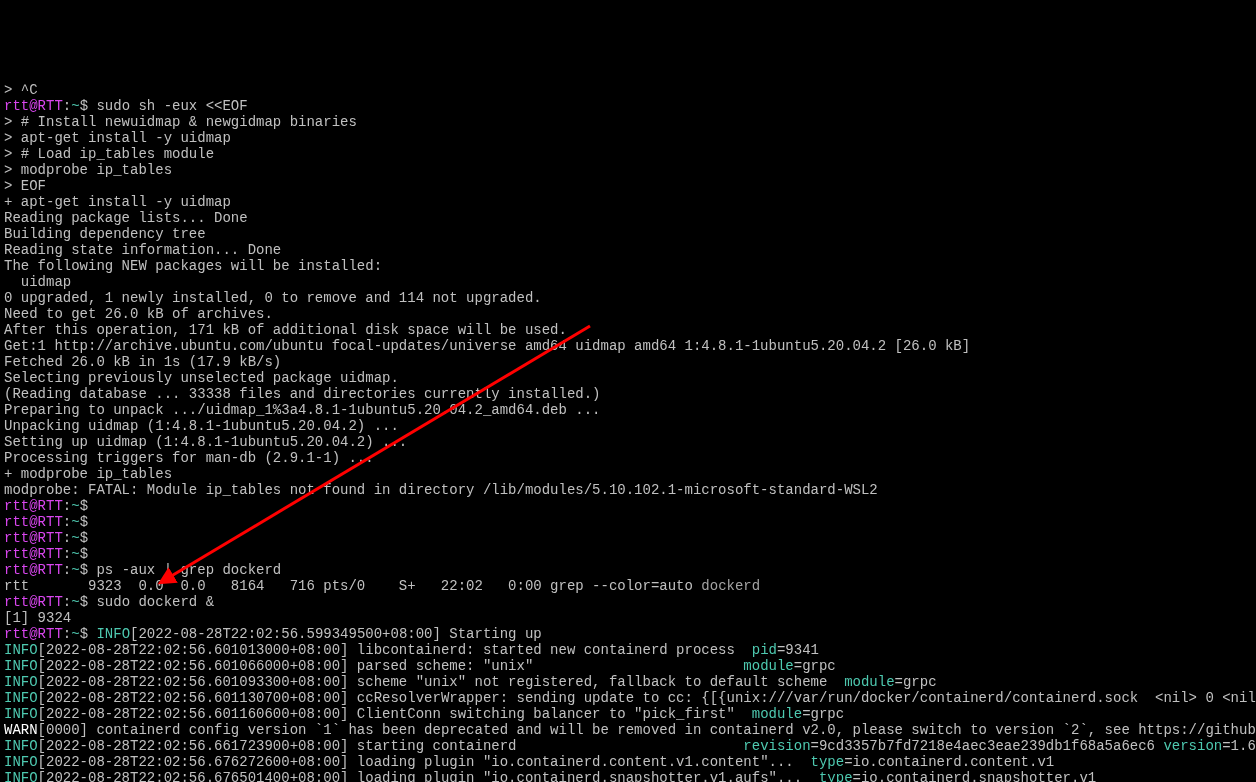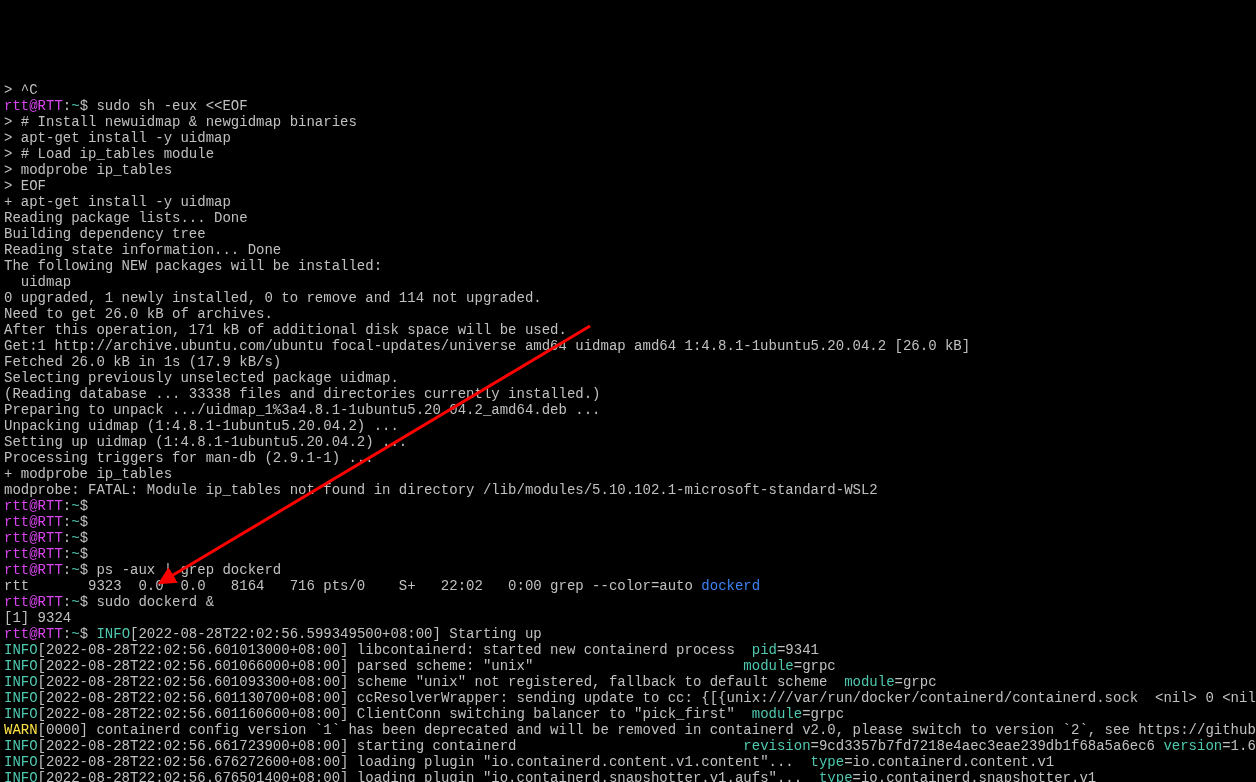--- a/index.html
+++ b/index.html
@@ -1,21 +1,21 @@
 <!DOCTYPE html>
 <html><head>
 <meta charset="utf-8">
 <style>
   html,body{margin:0;padding:0;background:#000;width:1256px;height:782px;overflow:hidden}
   body{font-family:"Courier New",Consolas,monospace;font-size:14px;line-height:16px;color:#c0c0c0;white-space:pre}
   .term{padding:2px 4px;position:relative}
   .g{color:#d946ef}
   .c{color:#4ec9b0}
-  .y{color:#fde047}
-  .r{color:#3b82f6}
+  .y{color:#ffffff}
+  .r{color:#a3a3a3}
   .w{color:#c0c0c0}
   .arrow{position:absolute;pointer-events:none}
 </style>
 </head>
 <body>
 
 
 <div class="term">
   <div id="output"><div><span class="w">&gt; ^C</span></div><div><span class="g">rtt@RTT</span><span class="w">:</span><span class="c">~</span><span class="w">$ sudo sh -eux &lt;&lt;EOF</span></div><div><span class="w">&gt; # Install newuidmap &amp; newgidmap binaries</span></div><div><span class="w">&gt; apt-get install -y uidmap</span></div><div><span class="w">&gt; # Load ip_tables module</span></div><div><span class="w">&gt; modprobe ip_tables</span></div><div><span class="w">&gt; EOF</span></div><div><span class="w">+ apt-get install -y uidmap</span></div><div><span class="w">Reading package lists... Done</span></div><div><span class="w">Building dependency tree</span></div><div><span class="w">Reading state information... Done</span></div><div><span class="w">The following NEW packages will be installed:</span></div><div><span class="w">  uidmap</span></div><div><span class="w">0 upgraded, 1 newly installed, 0 to remove and 114 not upgraded.</span></div><div><span class="w">Need to get 26.0 kB of archives.</span></div><div><span class="w">After this operation, 171 kB of additional disk space will be used.</span></div><div><span class="w">Get:1 http://archive.ubuntu.com/ubuntu focal-updates/universe amd64 uidmap amd64 1:4.8.1-1ubuntu5.20.04.2 [26.0 kB]</span></div><div><span class="w">Fetched 26.0 kB in 1s (17.9 kB/s)</span></div><div><span class="w">Selecting previously unselected package uidmap.</span></div><div><span class="w">(Reading database ... 33338 files and directories currently installed.)</span></div><div><span class="w">Preparing to unpack .../uidmap_1%3a4.8.1-1ubuntu5.20.04.2_amd64.deb ...</span></div><div><span class="w">Unpacking uidmap (1:4.8.1-1ubuntu5.20.04.2) ...</span></div><div><span class="w">Setting up uidmap (1:4.8.1-1ubuntu5.20.04.2) ...</span></div><div><span class="w">Processing triggers for man-db (2.9.1-1) ...</span></div><div><span class="w">+ modprobe ip_tables</span></div><div><span class="w">modprobe: FATAL: Module ip_tables not found in directory /lib/modules/5.10.102.1-microsoft-standard-WSL2</span></div><div><span class="g">rtt@RTT</span><span class="w">:</span><span class="c">~</span><span class="w">$</span></div><div><span class="g">rtt@RTT</span><span class="w">:</span><span class="c">~</span><span class="w">$</span></div><div><span class="g">rtt@RTT</span><span class="w">:</span><span class="c">~</span><span class="w">$</span></div><div><span class="g">rtt@RTT</span><span class="w">:</span><span class="c">~</span><span class="w">$</span></div><div><span class="g">rtt@RTT</span><span class="w">:</span><span class="c">~</span><span class="w">$ ps -aux | grep dockerd</span></div><div><span class="w">rtt       9323  0.0  0.0   8164   716 pts/0    S+   22:02   0:00 grep --color=auto </span><span class="r">dockerd</span></div><div><span class="g">rtt@RTT</span><span class="w">:</span><span class="c">~</span><span class="w">$ sudo dockerd &amp;</span></div><div><span class="w">[1] 9324</span></div><div><span class="g">rtt@RTT</span><span class="w">:</span><span class="c">~</span><span class="w">$ </span><span class="c">INFO</span><span class="w">[2022-08-28T22:02:56.599349500+08:00] Starting up</span></div><div><span class="c">INFO</span><span class="w">[2022-08-28T22:02:56.601013000+08:00] libcontainerd: started new containerd process  </span><span class="c">pid</span><span class="w">=9341</span></div><div><span class="c">INFO</span><span class="w">[2022-08-28T22:02:56.601066000+08:00] parsed scheme: "unix"                         </span><span class="c">module</span><span class="w">=grpc</span></div><div><span class="c">INFO</span><span class="w">[2022-08-28T22:02:56.601093300+08:00] scheme "unix" not registered, fallback to default scheme  </span><span class="c">module</span><span class="w">=grpc</span></div><div><span class="c">INFO</span><span class="w">[2022-08-28T22:02:56.601130700+08:00] ccResolverWrapper: sending update to cc: {[{unix:///var/run/docker/containerd/containerd.sock  &lt;nil&gt; 0 &lt;nil&gt;}] &lt;nil</span></div><div><span class="c">INFO</span><span class="w">[2022-08-28T22:02:56.601160600+08:00] ClientConn switching balancer to "pick_first"  </span><span class="c">module</span><span class="w">=grpc</span></div><div><span class="y">WARN</span><span class="w">[0000] containerd config version `1` has been deprecated and will be removed in containerd v2.0, please switch to version `2`, see https://github.com/con</span></div><div><span class="c">INFO</span><span class="w">[2022-08-28T22:02:56.661723900+08:00] starting containerd                           </span><span class="c">revision</span><span class="w">=9cd3357b7fd7218e4aec3eae239db1f68a5a6ec6 </span><span class="c">version</span><span class="w">=1.6.8</span></div><div><span class="c">INFO</span><span class="w">[2022-08-28T22:02:56.676272600+08:00] loading plugin "io.containerd.content.v1.content"...  </span><span class="c">type</span><span class="w">=io.containerd.content.v1</span></div><div><span class="c">INFO</span><span class="w">[2022-08-28T22:02:56.676501400+08:00] loading plugin "io.containerd.snapshotter.v1.aufs"...  </span><span class="c">type</span><span class="w">=io.containerd.snapshotter.v1</span></div></div>
 

